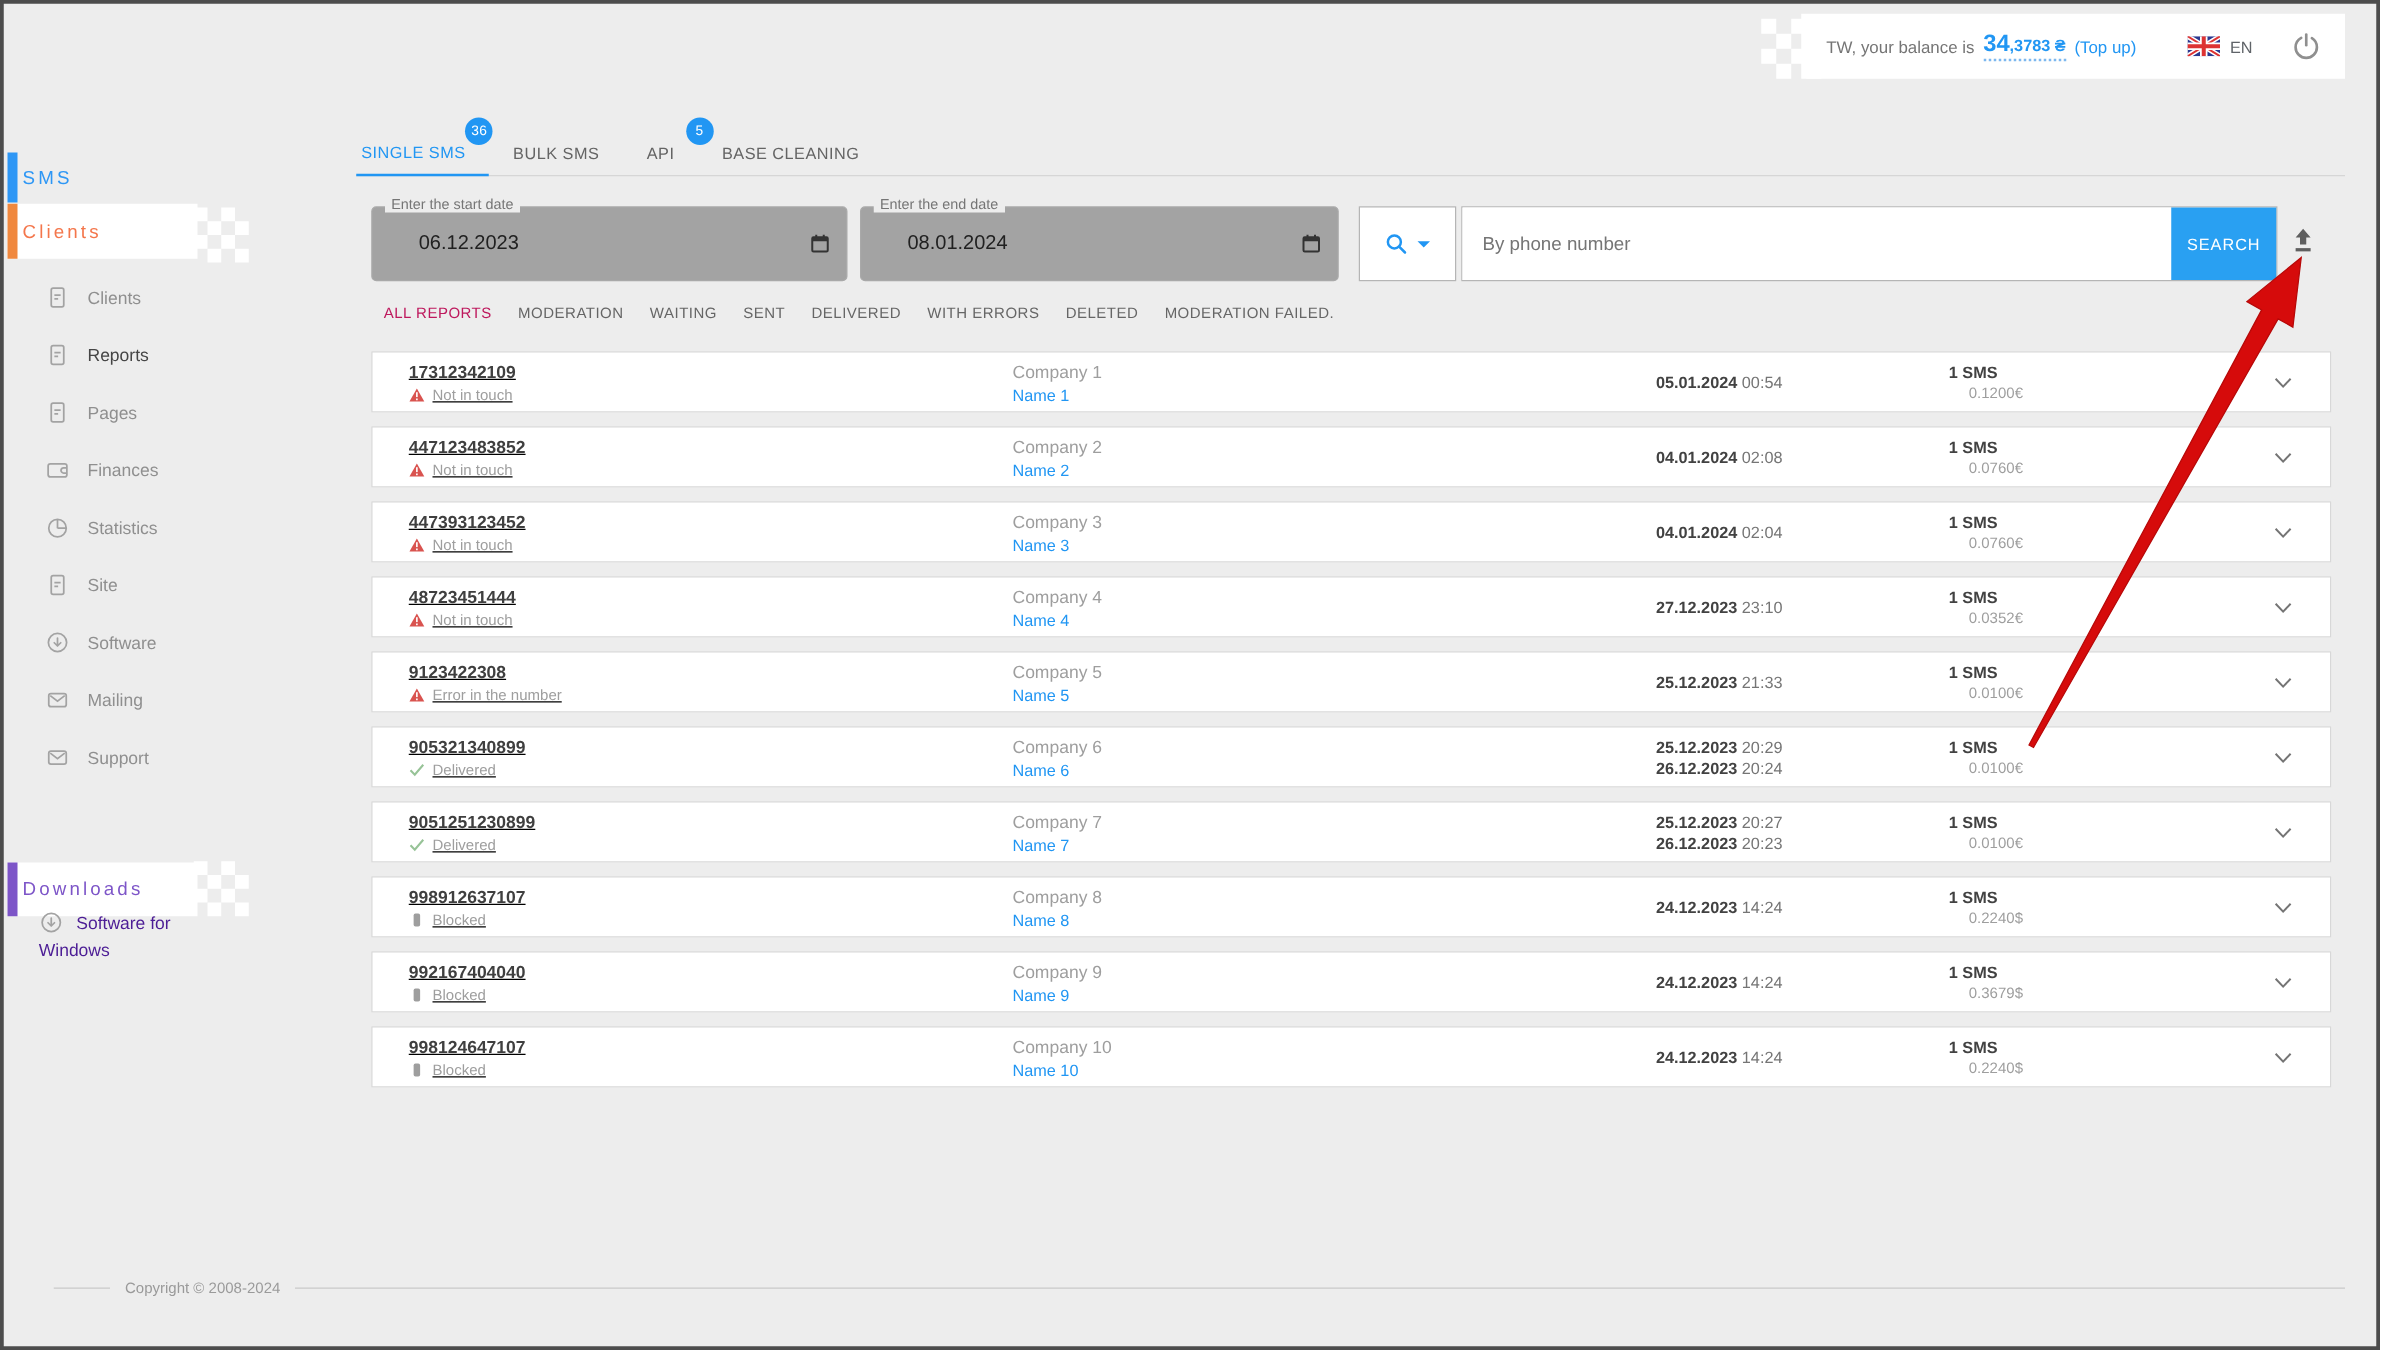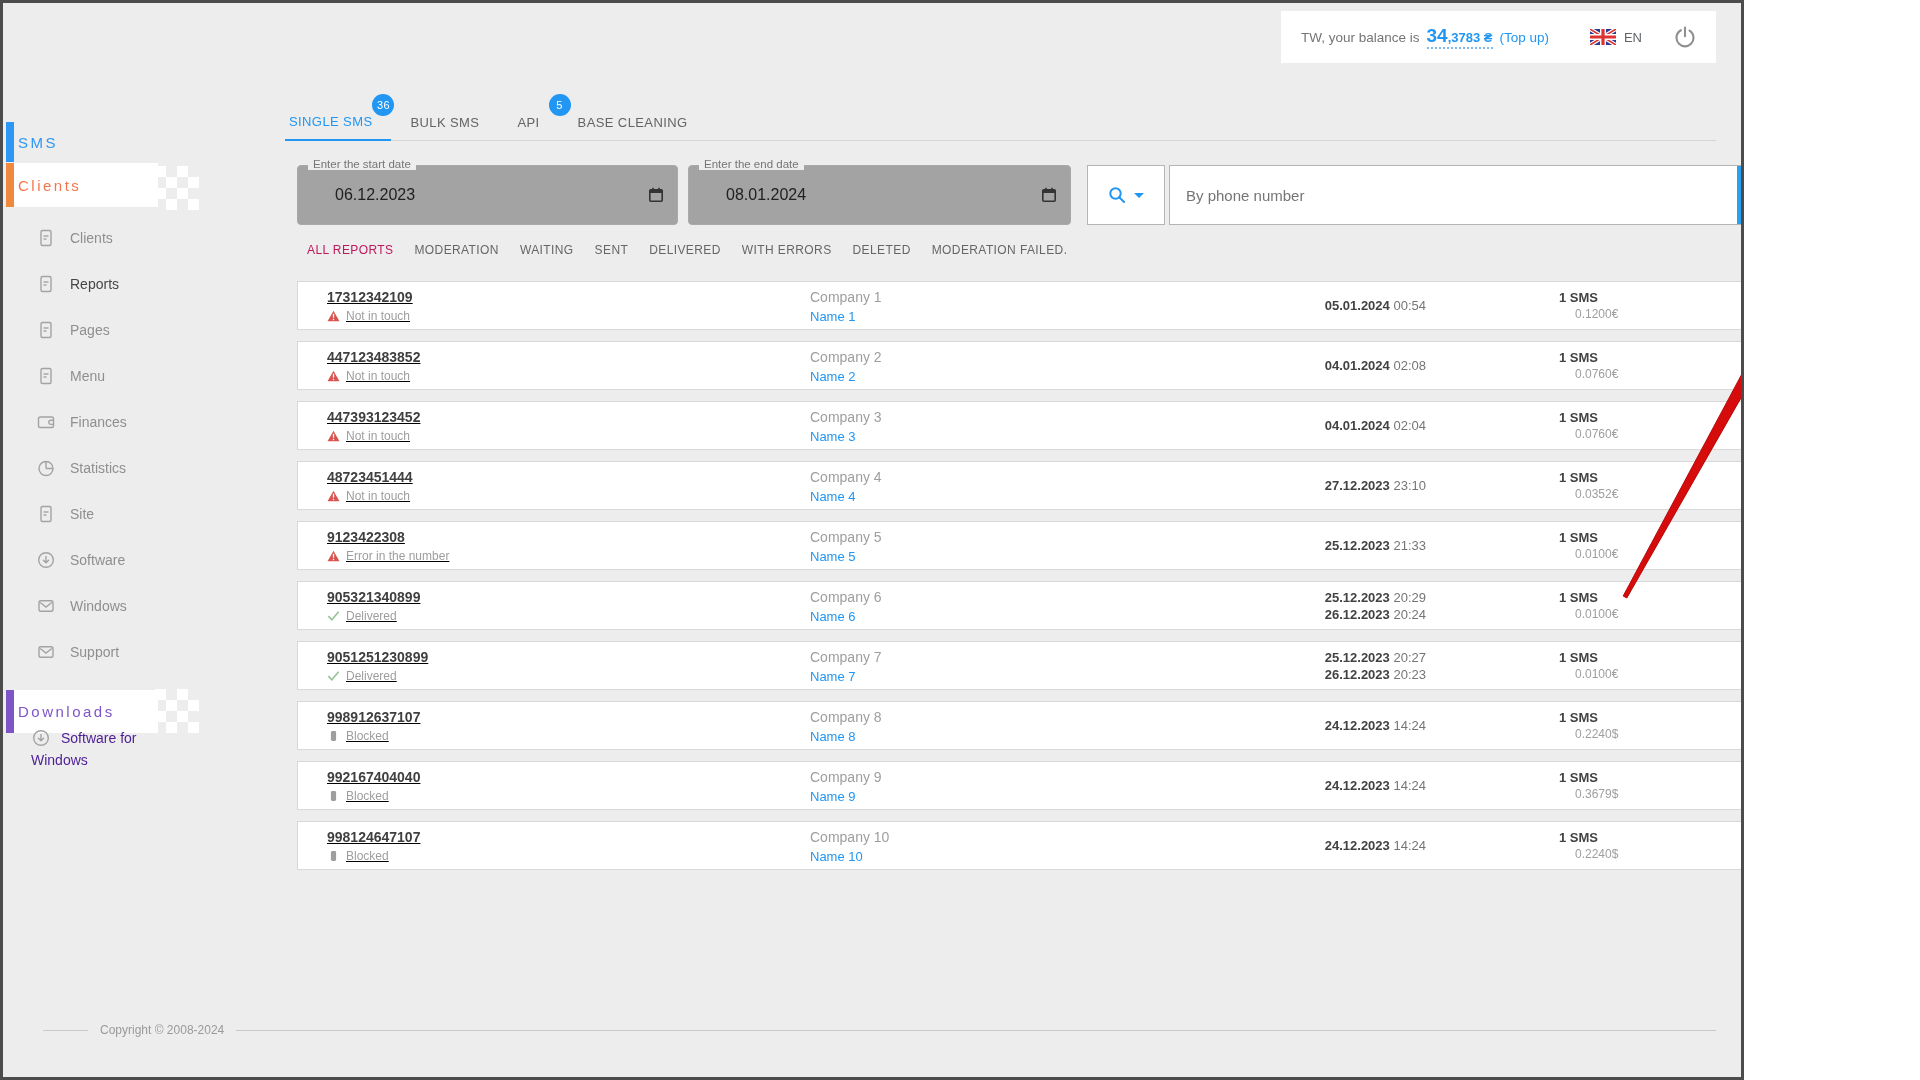--- a/index.html
+++ b/index.html
@@ -1,18 +1,18 @@
 <!DOCTYPE html>
 <html><head>
 <meta charset="utf-8">
 <style>
   * { margin:0; padding:0; box-sizing:border-box; }
   html,body { width:1920px; height:1080px; }
   body { font-family:"Liberation Sans", sans-serif; background:#fff; }
-  .page { position:relative; width:1744px; height:1080px; background:#ededed;
+  .page { position:relative; width:1904px; height:1080px; background:#ededed;
           border:3px solid #4c4c4c; overflow:hidden; }
 
   
   .topbar { position:absolute; top:8px; right:25px; width:435px; height:52px;
             background:#fff; display:flex; align-items:center; padding:0 18px 0 20px; }
   .bal-label { font-size:13.5px; color:#757575; white-space:nowrap; }
   .bal-amount { margin-left:7px; border-bottom:2px dotted #7db8ef; cursor:pointer; white-space:nowrap; }
   .bal-main { font-size:19px; font-weight:bold; color:#2196F3; }
   .bal-frac { font-size:13px; font-weight:bold; color:#2196F3; }
   .topup { margin-left:7px; font-size:13.5px; color:#2196F3; cursor:pointer; white-space:nowrap; }
@@ -262,53 +262,47 @@
       <span>Reports</span>
     </div>
     <div class="nav-item">
       <svg class="nav-ic">
           <use href="#ic-file"></use>
         </svg>
       <span>Pages</span>
     </div>
     <div class="nav-item">
       <svg class="nav-ic">
+          <use href="#ic-wallet"></use>
+        </svg>
+      <span>Finances</span>
+    </div>
+    <div class="nav-item">
+      <svg class="nav-ic">
+          <use href="#ic-pie"></use>
+        </svg>
+      <span>Statistics</span>
+    </div>
+    <div class="nav-item">
+      <svg class="nav-ic">
           <use href="#ic-file"></use>
         </svg>
-      <span>Menu</span>
-    </div>
-    <div class="nav-item">
-      <svg class="nav-ic">
-          <use href="#ic-wallet"></use>
-        </svg>
-      <span>Finances</span>
-    </div>
-    <div class="nav-item">
-      <svg class="nav-ic">
-          <use href="#ic-pie"></use>
-        </svg>
-      <span>Statistics</span>
-    </div>
-    <div class="nav-item">
-      <svg class="nav-ic">
-          <use href="#ic-file"></use>
-        </svg>
       <span>Site</span>
     </div>
     <div class="nav-item">
       <svg class="nav-ic">
           <use href="#ic-dl"></use>
         </svg>
       <span>Software</span>
     </div>
     <div class="nav-item">
       <svg class="nav-ic">
           <use href="#ic-mail"></use>
         </svg>
-      <span>Windows</span>
+      <span>Mailing</span>
     </div>
     <div class="nav-item">
       <svg class="nav-ic">
           <use href="#ic-mail"></use>
         </svg>
       <span>Support</span>
     </div>
   </div>
 
   <div class="sh sh-downloads">

